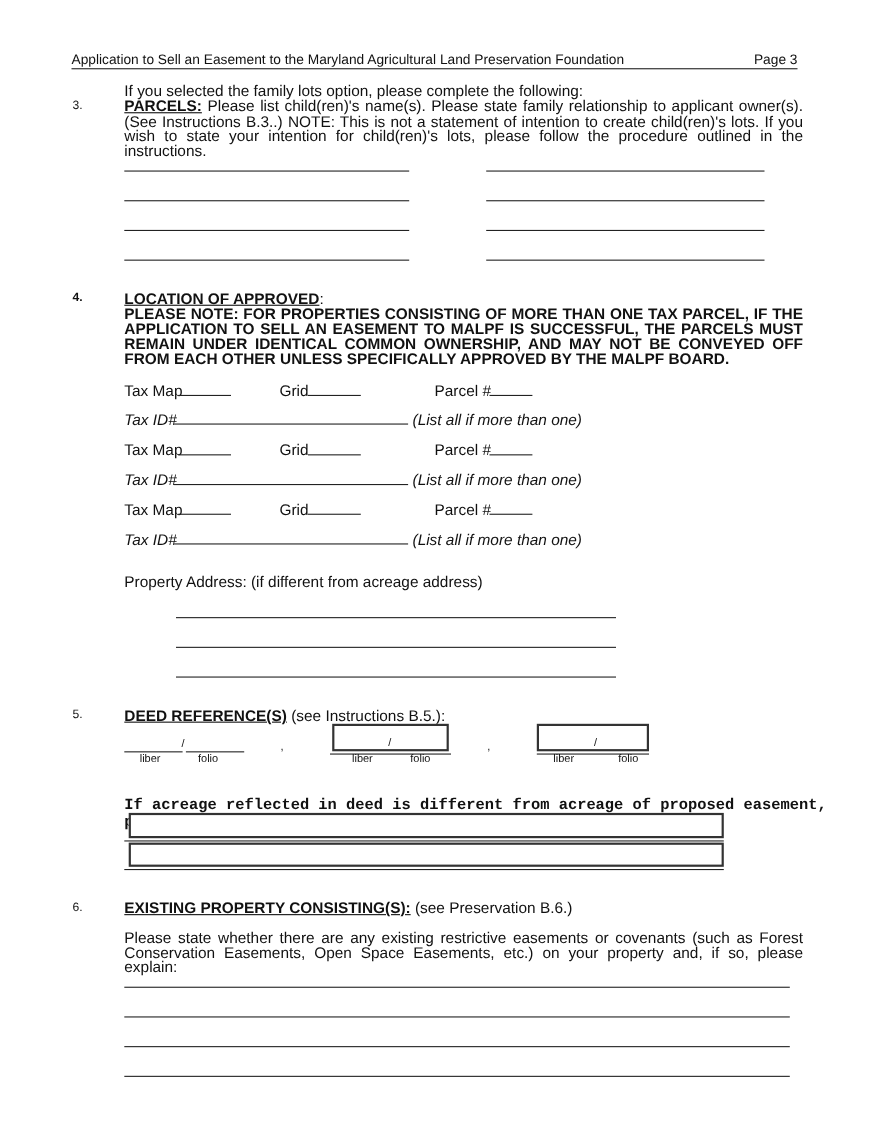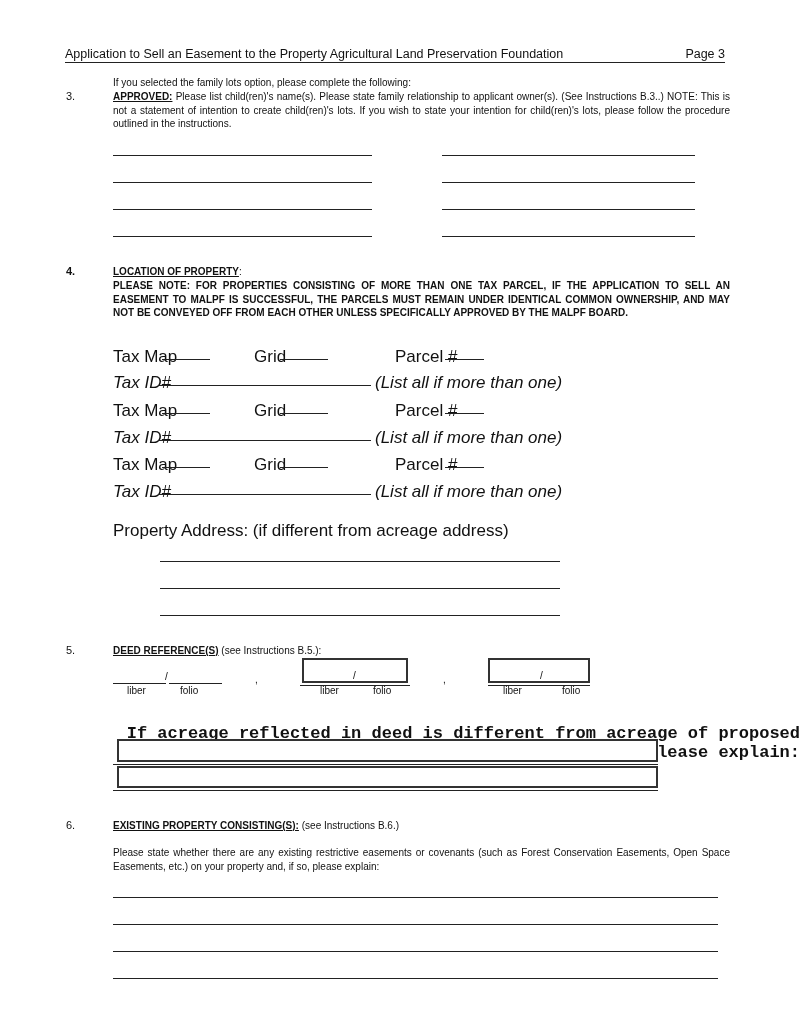--- a/index.html
+++ b/index.html
@@ -2,56 +2,56 @@
 <html><head>
 <meta charset="utf-8">
 <style>
   html, body { margin:0; padding:0; background:#fff; }
   body { width:800px; height:1035px; position:relative; overflow:hidden;
          font-family:"Liberation Sans", sans-serif; color:#111; font-size:11px; }
   .abs { position:absolute; }
   .header { left:65px; top:47px; width:660px; font-size:12.5px; border-bottom:1px solid #222; line-height:15px; }
   .header .page { position:absolute; right:0; top:0; }
   .num { position:absolute; left:66px; font-size:11px; }
-  .txt { position:absolute; left:113px; width:617px; font-size:10px; line-height:13.5px; text-align:justify; }
+  .txt { position:absolute; left:113px; width:617px; font-size:14px; line-height:13.5px; text-align:justify; }
   .b { font-weight:bold; }
   .u { text-decoration:underline; }
   .line { position:absolute; height:0; border-top:1px solid #222; }
-  .field-label { position:absolute; font-size:17px;text-align:right; }
+  .field-label { position:absolute; font-size:14px; }
   .it { font-style:italic; }
   .box { position:absolute; border:2px solid #333; box-sizing:border-box; background:#fff; }
   .small { position:absolute; font-size:10px; }
 </style>
 </head>
 <body>
 
 <div class="abs header">
-  <span>Application to Sell an Easement to the Property Agricultural Land Preservation Foundation</span>
+  <span>Application to Sell an Easement to the Maryland Agricultural Land Preservation Foundation</span>
   <span class="page">Page 3</span>
 </div>
 
 <div class="txt" style="top:76px;">If you selected the family lots option, please complete the following:</div>
 <div class="num" style="top:90px;">3.</div>
 <div class="txt" style="top:90px;">
-  <span class="b u">APPROVED:</span>
+  <span class="b u">PARCELS:</span>
   <span>Please list child(ren)'s name(s).  Please state family relationship to applicant owner(s).  (See Instructions B.3..)  NOTE: This is not a statement of intention to create child(ren)'s lots.  If you wish to state your intention for child(ren)'s lots, please follow the procedure outlined in the instructions.</span>
 </div>
 
 <div class="line" style="left:113px; top:155px; width:259px;"></div>
 <div class="line" style="left:442px; top:155px; width:253px;"></div>
 <div class="line" style="left:113px; top:182px; width:259px;"></div>
 <div class="line" style="left:442px; top:182px; width:253px;"></div>
 <div class="line" style="left:113px; top:209px; width:259px;"></div>
 <div class="line" style="left:442px; top:209px; width:253px;"></div>
 <div class="line" style="left:113px; top:236px; width:259px;"></div>
 <div class="line" style="left:442px; top:236px; width:253px;"></div>
 
 <div class="num b" style="top:265px;">4.</div>
 <div class="txt" style="top:265px;">
-  <span class="b u">LOCATION OF PROPERTY</span><span>:</span>
+  <span class="b u">LOCATION OF APPROVED</span><span>:</span>
 </div>
 <div class="txt b" style="top:279px;">PLEASE NOTE:  FOR PROPERTIES CONSISTING OF MORE THAN ONE TAX PARCEL, IF THE APPLICATION TO SELL AN EASEMENT TO MALPF IS SUCCESSFUL, THE PARCELS MUST REMAIN UNDER IDENTICAL COMMON OWNERSHIP, AND MAY NOT BE CONVEYED OFF FROM EACH OTHER UNLESS SPECIFICALLY APPROVED BY THE MALPF BOARD.</div>
 
 <div class="field-label" style="left:113px; top:347px;">Tax Map</div>
 <div class="line" style="left:162px; top:359px; width:48px;"></div>
 <div class="field-label" style="left:254px; top:347px;">Grid</div>
 <div class="line" style="left:280px; top:359px; width:48px;"></div>
 <div class="field-label" style="left:395px; top:347px;">Parcel #</div>
 <div class="line" style="left:445px; top:359px; width:39px;"></div>
 
@@ -114,20 +114,20 @@
 
 <div class="field-label b" style="left:113px; top:724px;font-family:Liberation Mono, monospace;">If acreage reflected in deed is different from acreage of proposed easement, please explain:</div>
 <div class="box" style="left:117px; top:739px; width:541px; height:23px;"></div>
 <div class="line" style="left:113px; top:764px; width:545px;"></div>
 <div class="box" style="left:117px; top:766px; width:541px; height:22px;"></div>
 <div class="line" style="left:113px; top:790px; width:545px;"></div>
 
 <div class="num" style="top:819px;">6.</div>
 <div class="txt" style="top:819px;">
   <span class="b u">EXISTING PROPERTY CONSISTING(S):</span>
-  <span>(see Instructions B.6.)</span>
+  <span>(see Preservation B.6.)</span>
 </div>
 <div class="txt" style="top:846px;">Please state whether there are any existing restrictive easements or covenants (such as Forest Conservation Easements, Open Space Easements, etc.) on your property and, if so, please explain:</div>
 
 <div class="line" style="left:113px; top:897px; width:605px;"></div>
 <div class="line" style="left:113px; top:924px; width:605px;"></div>
 <div class="line" style="left:113px; top:951px; width:605px;"></div>
 <div class="line" style="left:113px; top:978px; width:605px;"></div>
 
 </body></html>

